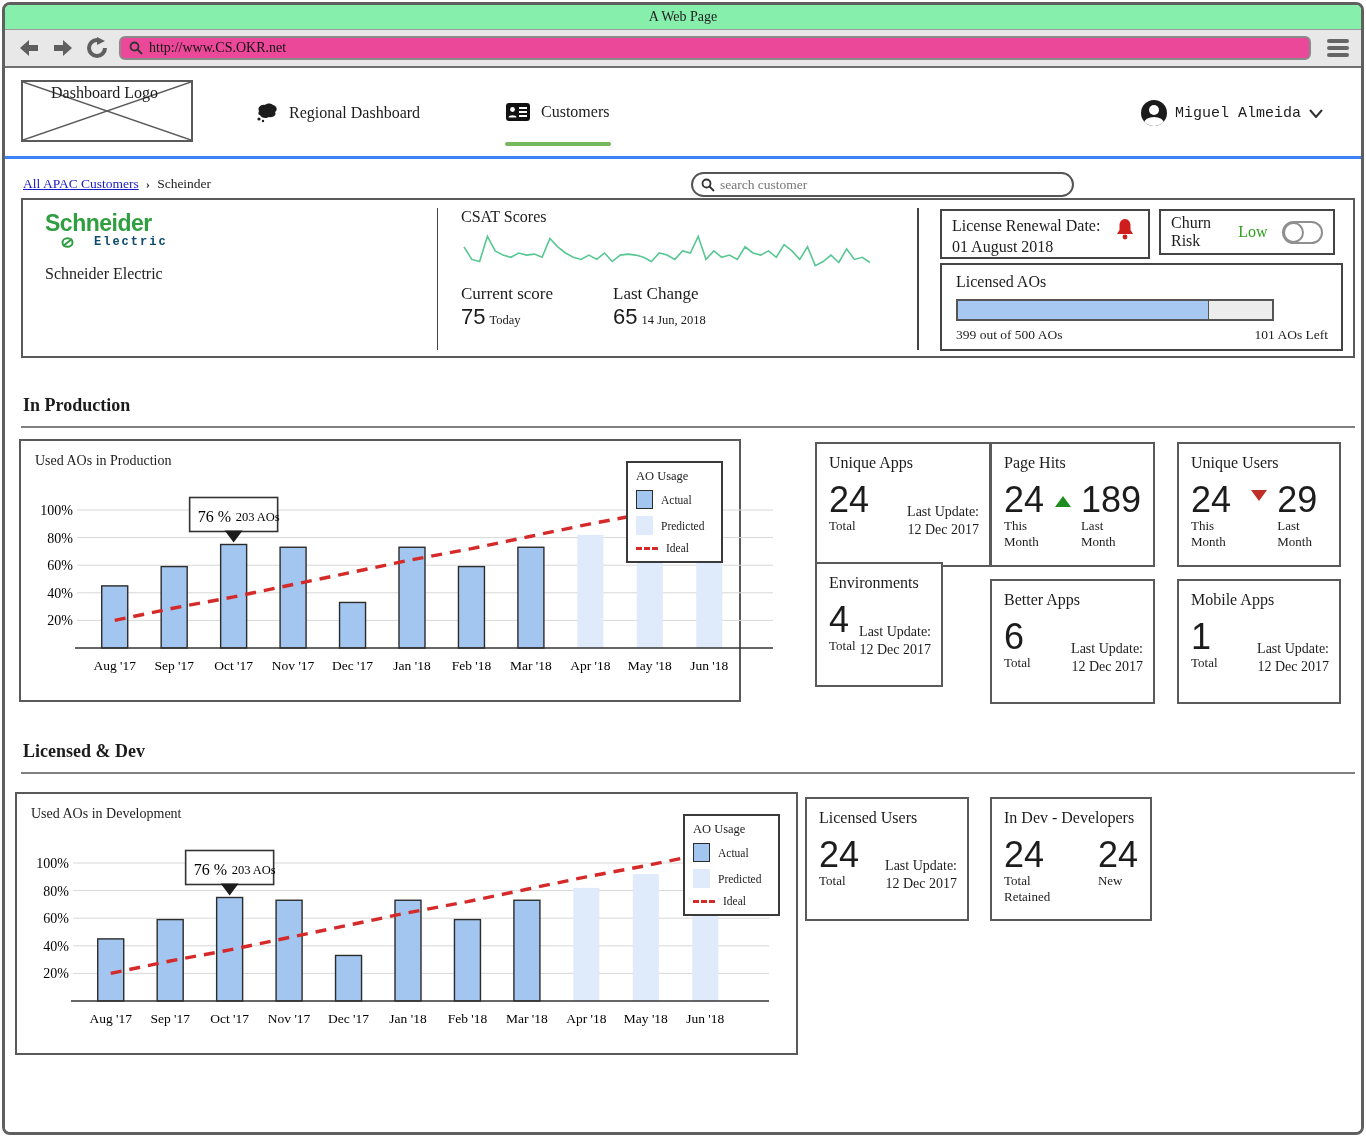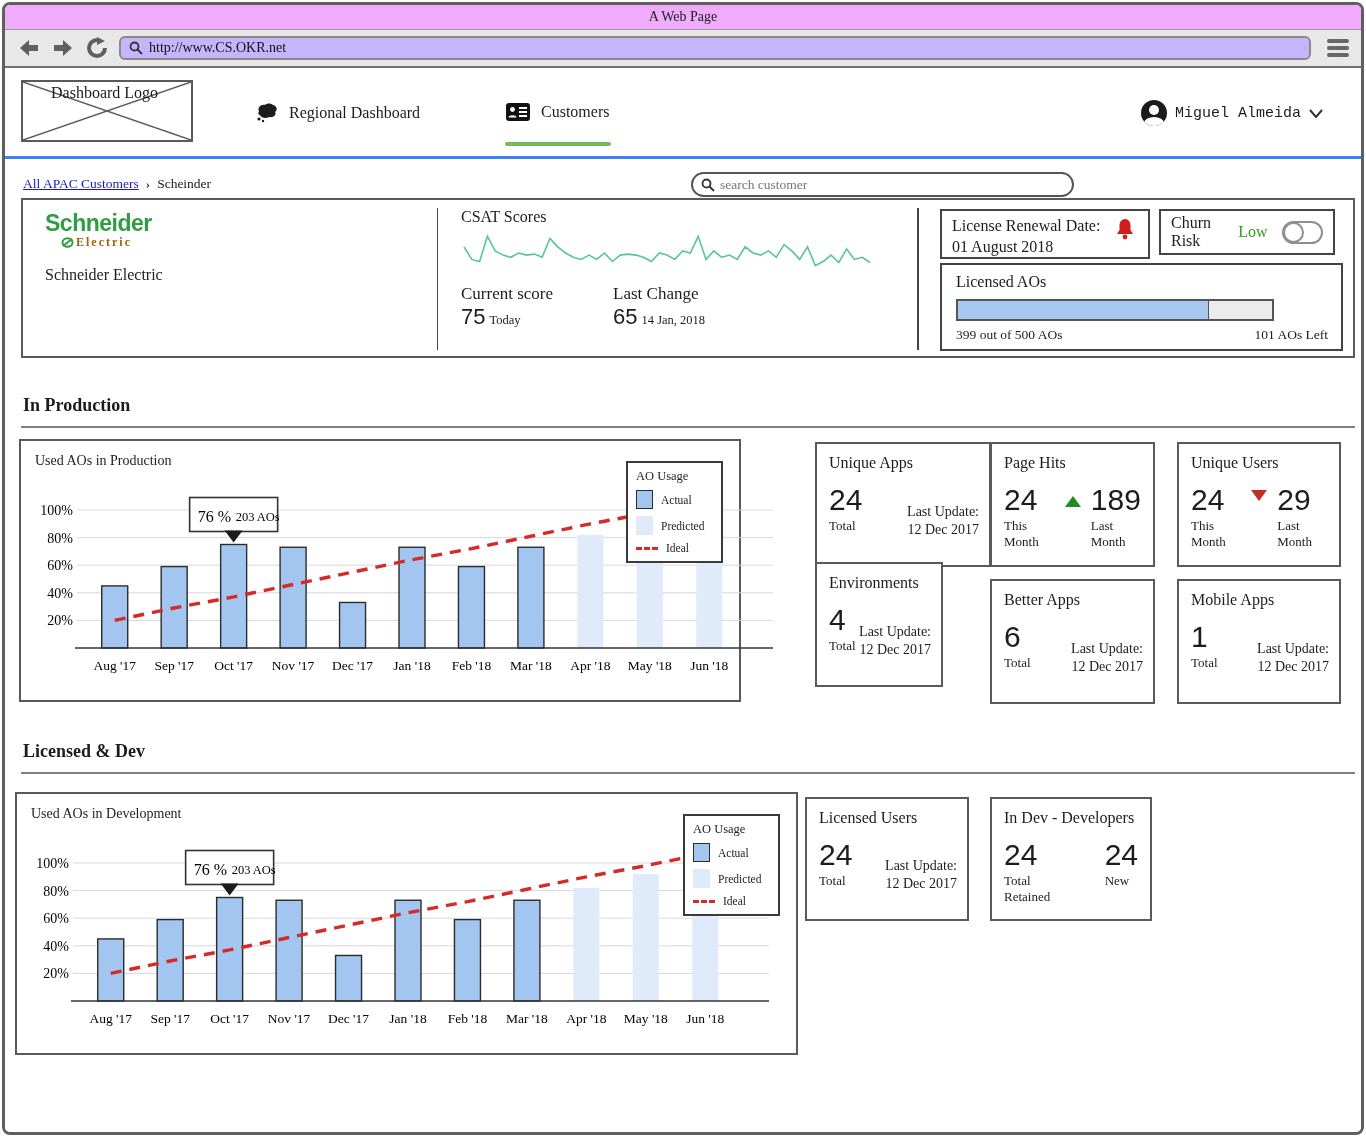--- a/index.html
+++ b/index.html
@@ -1,22 +1,22 @@
 <!DOCTYPE html>
 <html><head>
 <meta charset="utf-8">
 <style>
   * { margin:0; padding:0; box-sizing:border-box; }
   html,body { width:1366px; height:1137px; background:#fff; font-family:"Liberation Serif", serif; color:#1c1c1c; }
   .window { position:absolute; left:2px; top:2px; width:1362px; height:1133px; border:3px solid #5f5f5f; border-radius:8px; background:#fff; overflow:hidden; }
   
-  .titlebar { height:25px; background:#f0abfc; border-bottom:1px solid #9a9a9a; display:flex; align-items:center; justify-content:center; font-size:14px; color:#222; }
+  .titlebar { height:25px; background:#86efac; border-bottom:1px solid #9a9a9a; display:flex; align-items:center; justify-content:center; font-size:14px; color:#222; }
   .navbar { height:38px; background:#e8e8e8; border-bottom:2px solid #707070; display:flex; align-items:center; padding:0 12px; gap:10px; }
   .nav-btn { width:24px; height:24px; display:flex; align-items:center; justify-content:center; }
-  .urlfield { flex:1; height:24px; background:#c4b5fd; border:2px solid #8a8a8a; border-radius:6px; display:flex; align-items:center; padding:0 8px; gap:6px; }
+  .urlfield { flex:1; height:24px; background:#ec4899; border:2px solid #8a8a8a; border-radius:6px; display:flex; align-items:center; padding:0 8px; gap:6px; }
   .urltext { font-size:14px; color:#111; }
   .hamburger { display:flex; flex-direction:column; gap:3px; margin-left:6px; }
   .hamburger span { width:22px; height:4px; background:#666; border-radius:2px; }
   
   .content { position:relative; width:100%; height:1067px; background:#fff; }
   
   .header { position:absolute; left:0; top:0; width:100%; height:91px; border-bottom:3px solid #3b82f6; }
   .logo-box { position:absolute; left:16px; top:12px; width:172px; height:62px; border:2px solid #5a5a5a; background:#fff; }
   .logo-box svg { position:absolute; left:0; top:0; }
   .logo-label { position:absolute; left:28px; top:2px; font-size:16px; background:transparent; }
@@ -31,21 +31,21 @@
   .avatar .head { position:absolute; left:8px; top:5px; width:10px; height:10px; border-radius:50%; background:#fff; }
   .avatar .body { position:absolute; left:3px; top:17px; width:20px; height:12px; border-radius:50%; background:#fff; }
   
   .breadcrumb { position:absolute; left:18px; top:108px; font-size:13.5px; display:flex; align-items:center; gap:7px; }
   .breadcrumb a { color:#1a1ac4; text-decoration:underline; }
   .crumb-sep { font-weight:bold; font-size:13px; color:#333; }
   
   .cust-panel { position:absolute; left:16px; top:130px; width:1334px; height:160px; border:2px solid #5a5a5a; background:#fff; }
   .cust-logo { position:absolute; left:22px; top:10px; width:140px; }
   .se-line1 { color:#2f9e41; font-family:"Liberation Sans", sans-serif; font-weight:bold; font-size:23px; letter-spacing:-0.5px; }
-  .se-line2 { color:#a16207; font-family:Liberation Serif, serif; font-weight:bold; font-size:12px; letter-spacing:2px; margin-left:16px; margin-top:-2px; display:flex; align-items:center; gap:2px;}
+  .se-line2 { color:#0c4a6e; font-family:Liberation Mono, monospace; font-weight:bold; font-size:12px; letter-spacing:2px; margin-left:16px; margin-top:-2px; display:flex; align-items:center; gap:20px;}
   .cust-name { font-size:16px; margin-top:16px; color:#222; }
   .cust-details { position:absolute; left:150px; top:12px; display:flex; flex-direction:column; gap:12px; font-size:16px; }
   .vdiv1 { position:absolute; left:414px; top:8px; width:1px; height:142px; background:#444; }
   .vdiv2 { position:absolute; left:894px; top:8px; width:2px; height:142px; background:#444; }
   .csat { position:absolute; left:438px; top:8px; width:440px; }
   .csat-title { font-size:16px; }
   .csat-stats { display:flex; gap:60px; margin-top:2px; }
   .csat-label { font-size:17px; }
   .num { font-family:"Liberation Sans", sans-serif; }
   .csat-big { font-size:22px; }
@@ -69,21 +69,21 @@
   .chart-panel .cp-title { position:absolute; left:14px; top:12px; font-size:14px; }
   .legend { position:absolute; width:97px; height:102px; border:2px solid #3a3a3a; background:#fff; padding:6px 8px; }
   .legend .lg-title { font-size:12.5px; margin-bottom:6px; }
   .lg-row { display:flex; align-items:center; gap:8px; margin-bottom:7px; font-size:11.5px; }
   .sw-actual { width:17px; height:19px; background:#a3c6f0; border:1.5px solid #2b2b2b; }
   .sw-pred { width:17px; height:19px; background:#dfeafa; }
   .sw-ideal { width:22px; height:0; border-top:3px dashed #d42a2a; }
   
   .card { position:absolute; border:2px solid #5a5a5a; background:#fff; padding:10px 12px; }
   .card-title { font-size:16px; }
-  .card-big { font-size:30px; margin-top:14px; line-height:28px; }
+  .card-big { font-size:36px; margin-top:14px; line-height:28px; }
   .card-cap { font-size:13px; margin-top:4px; }
   .card-update { position:absolute; right:10px; bottom:26px; text-align:right; font-size:14px; line-height:18px; }
   .dual { display:flex; align-items:flex-start; gap:10px; margin-top:14px; }
   .dual .col { display:flex; flex-direction:column; }
   .tri-up { width:0; height:0; border-left:8px solid transparent; border-right:8px solid transparent; border-bottom:11px solid #1e8c1e; display:inline-block; margin-top:10px; }
   .tri-down { width:0; height:0; border-left:8px solid transparent; border-right:8px solid transparent; border-top:11px solid #c03028; display:inline-block; margin-top:4px; }
   svg text { font-family:"Liberation Serif", serif; }
 </style>
 </head>
 <body>
@@ -202,21 +202,21 @@
         <svg id="spark" width="412" height="52" viewBox="0 0 412 52">
             <polyline points="3.0,20.8 10.8,33.4 18.6,35.5 26.4,10.3 34.2,24.9 42.0,29.1 49.8,31.3 57.7,27.0 65.5,29.1 73.3,28.1 81.1,31.3 88.9,12.4 96.7,20.8 104.5,27.0 112.3,31.3 120.1,33.4 127.9,29.1 135.7,33.4 143.5,27.0 151.3,35.5 159.2,29.1 167.0,28.1 174.8,29.1 182.6,31.3 190.4,35.5 198.2,27.0 206.0,29.1 213.8,33.4 221.6,24.9 229.4,27.0 237.2,10.3 245.0,33.4 252.8,24.9 260.7,31.3 268.5,29.1 276.3,33.4 284.1,20.8 291.9,27.0 299.7,29.1 307.5,24.9 315.3,31.3 323.1,18.6 330.9,24.9 338.7,33.4 346.5,20.8 354.3,39.6 362.2,35.5 370.0,29.1 377.8,36.5 385.6,22.9 393.4,33.4 401.2,31.3 409.0,36.5" fill="none" stroke="#57c793" stroke-width="1.6"></polyline>
           </svg>
         <div class="csat-stats">
           <div>
             <div class="csat-label">Current score</div>
             <div><span class="num csat-big">75</span><span class="csat-cap">Today</span></div>
           </div>
           <div>
             <div class="csat-label">Last Change</div>
-            <div><span class="num csat-big">65</span><span class="csat-cap">14 Jan, 2018</span></div>
+            <div><span class="num csat-big">65</span><span class="csat-cap">14 Jun, 2018</span></div>
           </div>
         </div>
       </div>
       <div class="vdiv2"></div>
 
       <div class="lic-box">
         <span>License Renewal Date:</span><br>
         <span>01 August 2018</span>
         <svg class="bell" width="22" height="24" viewBox="0 0 22 24">
           <path d="M11,2 C7.5,2 5.5,5 5.5,8.5 L5.5,13 L3,17 L19,17 L16.5,13 L16.5,8.5 C16.5,5 14.5,2 11,2 Z" fill="#cf1d1d"></path>

